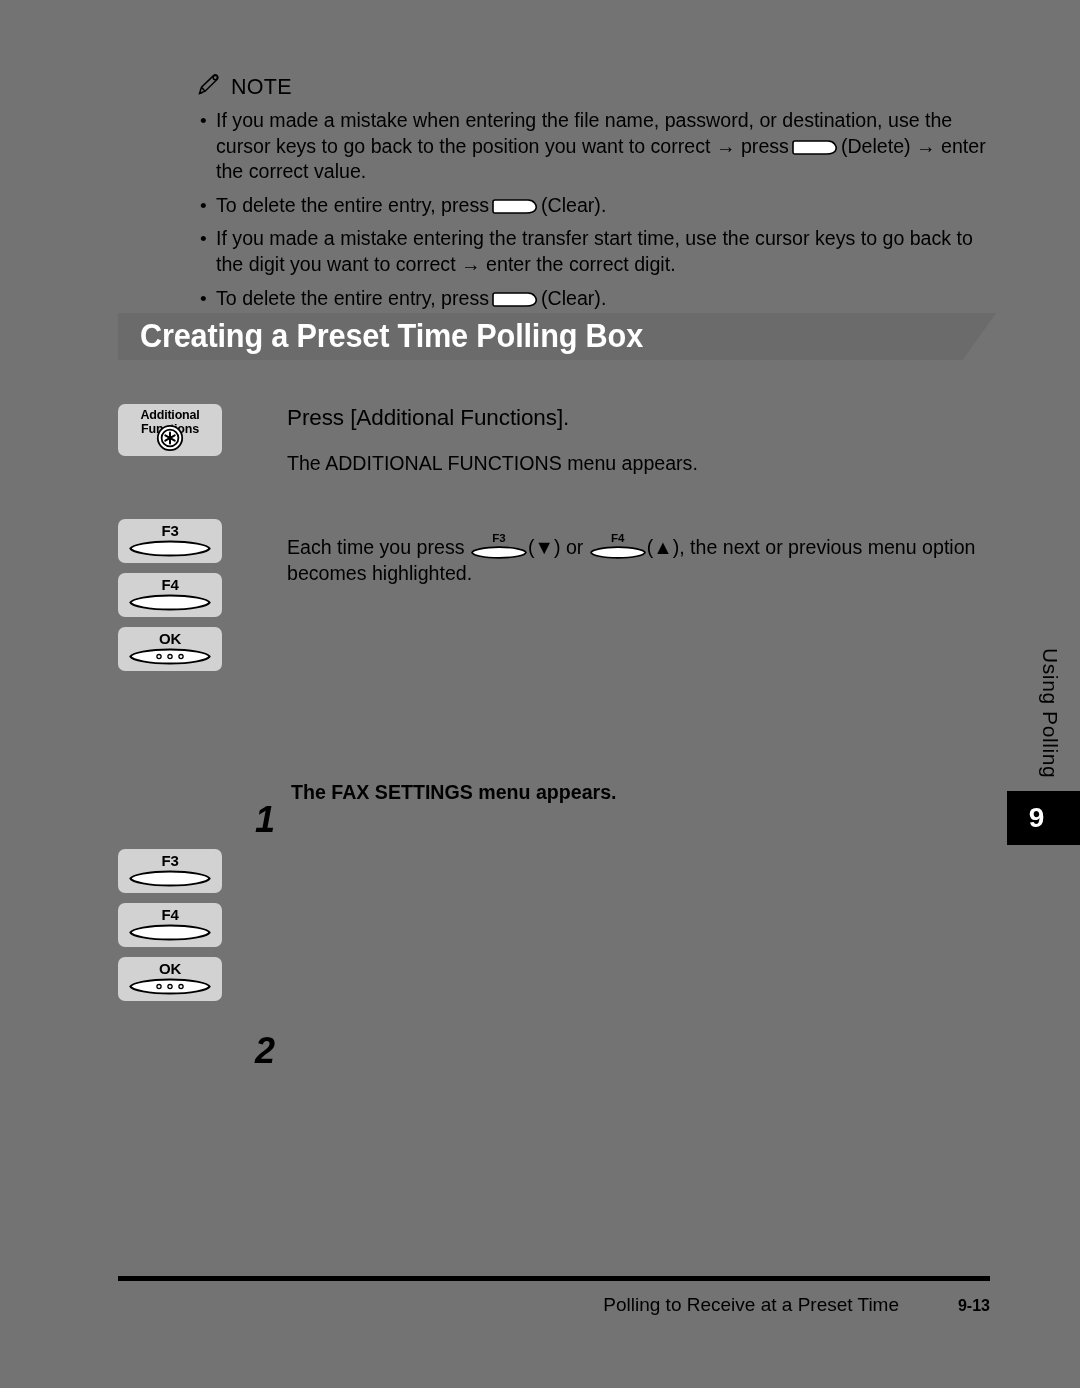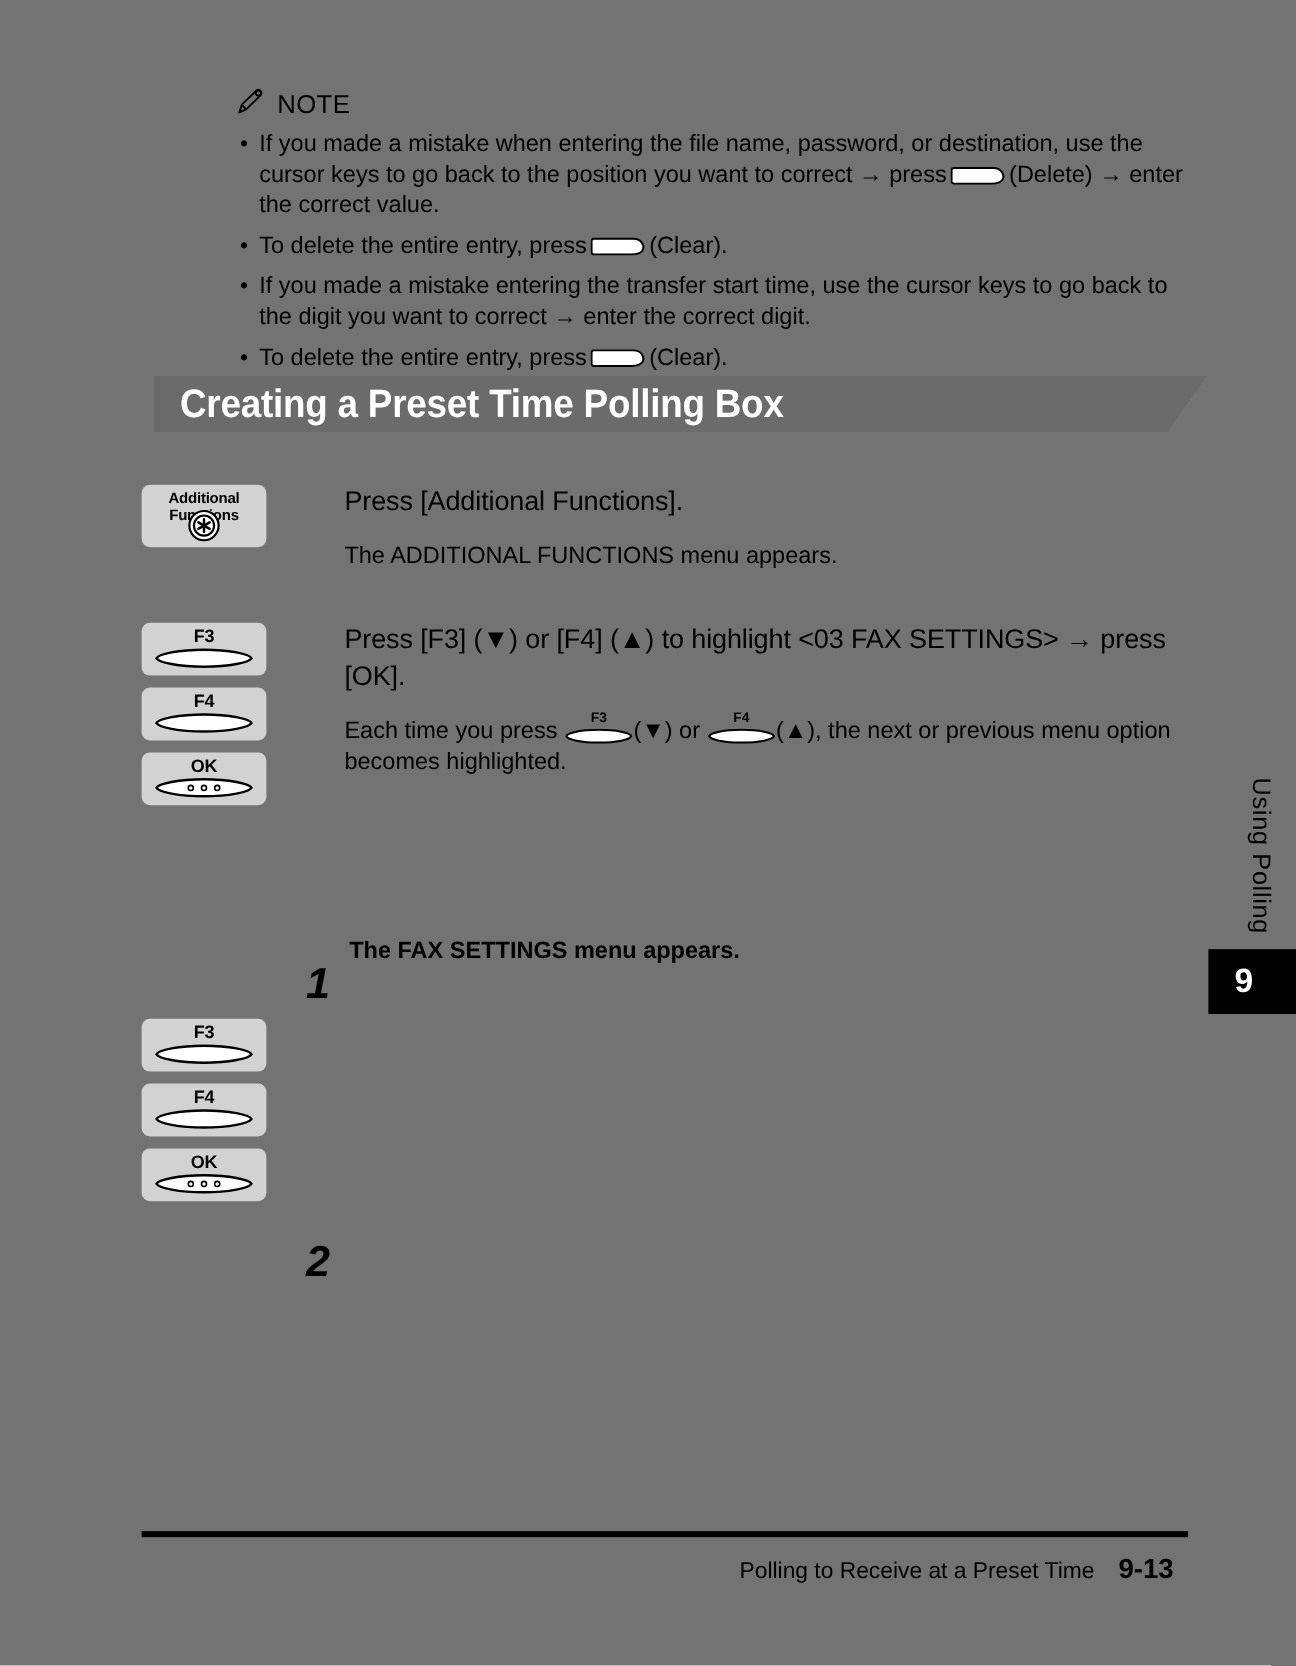--- a/index.html
+++ b/index.html
@@ -63,21 +63,21 @@
     vertical-align: -3px;
     width: 46px;
     height: 17px;
     margin: 0 3px;
   }
   .key-soft svg { display: block; }
 
   
   #banner {
     position: absolute;
-    left: 128px;
+    left: 118px;
     top: 313px;
     width: 878px;
     height: 47px;
   }
   #banner .shape {
     position: absolute;
     inset: 0;
     background: #6b6b6b;
     clip-path: polygon(0 0, 100% 0, 96.2% 100%, 0 100%);
   }
@@ -248,30 +248,30 @@
     background: #000000;
   }
   #footer {
     position: absolute;
     left: 118px;
     top: 1294px;
     width: 872px;
     display: flex;
     justify-content: flex-end;
     align-items: baseline;
-    gap: 20px;
+    gap: 33px;
   }
   #footer .ftitle {
     font-size: 19px;
   }
   #footer .fpage {
-    font-size: 23px;
+    font-size: 16px;
     font-weight: bold;
     width: 58px;
-    text-align: left;
+    text-align: right;
   }
 </style>
 </head>
 <body>
 
 <div id="page">
 
   <div id="note-block">
     <div class="note-head">
       <span>
@@ -382,21 +382,20 @@
             <path d="M41 1.4 C62 1.4 79 5 80.6 8.5 C79 12 62 15.6 41 15.6 C20 15.6 3 12 1.4 8.5 C3 5 20 1.4 41 1.4 Z" fill="#fff" stroke="#000" stroke-width="2"></path>
             <circle cx="30" cy="8.6" r="2.1" fill="#fff" stroke="#000" stroke-width="1.3"></circle>
             <circle cx="41" cy="8.6" r="2.1" fill="#fff" stroke="#000" stroke-width="1.3"></circle>
             <circle cx="52" cy="8.6" r="2.1" fill="#fff" stroke="#000" stroke-width="1.3"></circle>
           </svg>
         </div>
       </div>
     </div>
     <div class="stepnum" style="top:516px;">2</div>
     <div class="stepbody" style="padding-left:61px;">
-      <div class="step-title">Press [F3] (▼) or [F4] (▲) to highlight &lt;03 FAX SETTINGS&gt; → press [OK].</div>
       <div class="step-sub">
         <span>Each time you press</span>
         <span class="key-lens-inline">
           <span class="lab">F3</span>
           <span class="lns">
             <svg viewBox="0 0 56 13" preserveAspectRatio="none">
               <path d="M28 1.2 C43 1.2 54 3.8 55 6.5 C54 9.4 43 11.8 28 11.8 C13 11.8 2 9.4 1 6.5 C2 3.8 13 1.2 28 1.2 Z" fill="#fff" stroke="#000" stroke-width="1.7"></path>
             </svg>
           </span>
         </span><span>(▼)</span>

